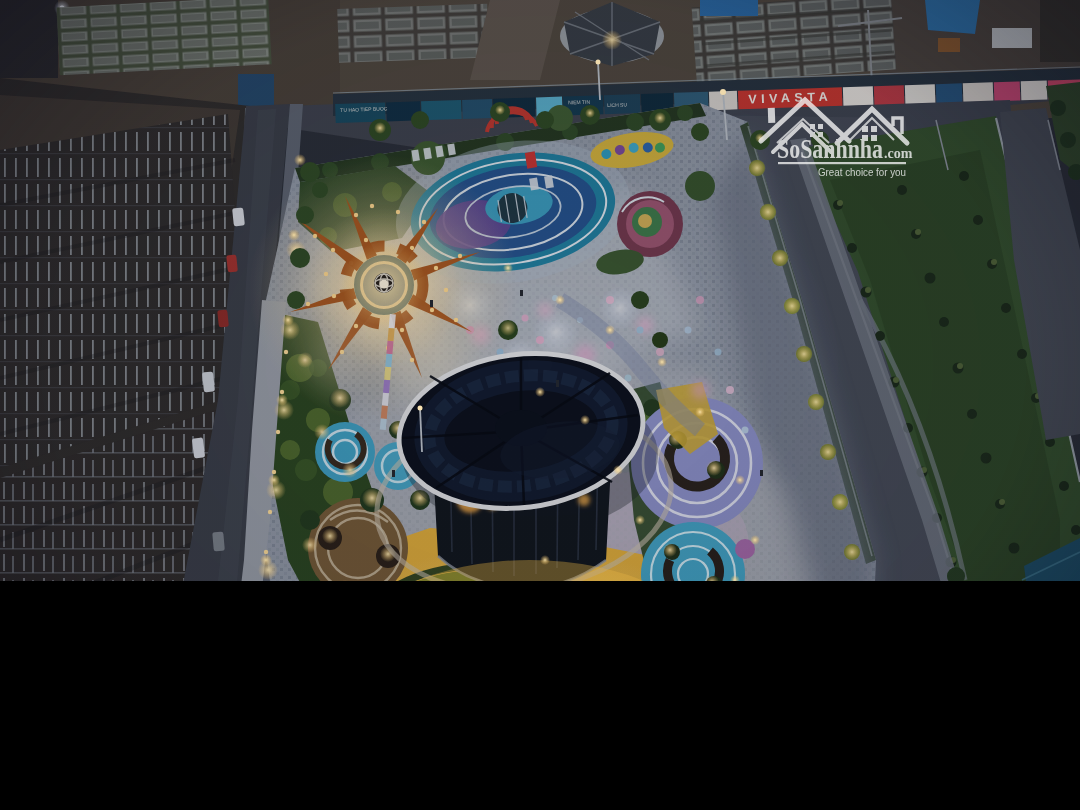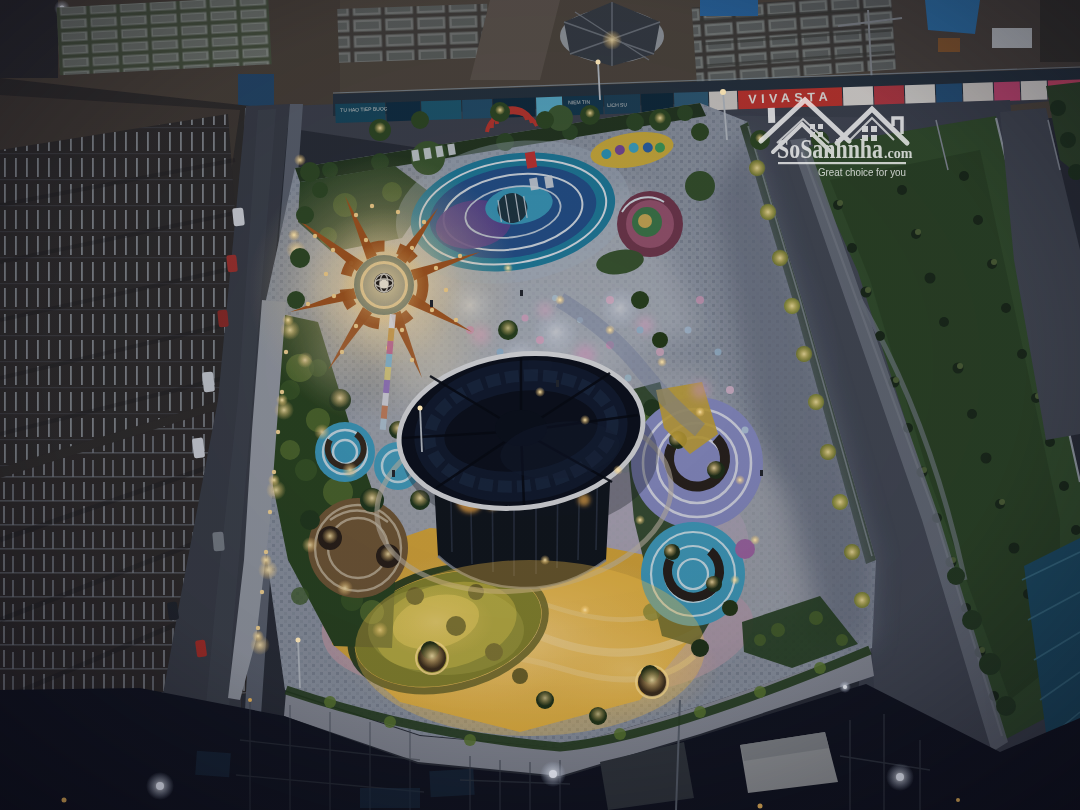--- a/index.html
+++ b/index.html
@@ -1,16 +1,16 @@
 <!DOCTYPE html>
 <html><head>
 <meta charset="utf-8">
 <style>
 html,body{margin:0;padding:0;background:#000;}
-#scene{width:1080px;height:810px;position:relative;overflow:hidden;background:#a16207;font-family:"Liberation Sans",sans-serif;}
+#scene{width:1080px;height:581px;position:relative;overflow:hidden;background:#a16207;font-family:"Liberation Sans",sans-serif;}
 svg{display:block;}
 </style>
 </head>
 <body>
 <div id="scene">
 <svg width="1080" height="810" viewBox="0 0 1080 810">
 <defs>
 <radialGradient id="gwarm">
           <stop offset="0" stop-color="#ffe9b0" stop-opacity="0.95"></stop>
           <stop offset="0.45" stop-color="#ffd98a" stop-opacity="0.5"></stop>

